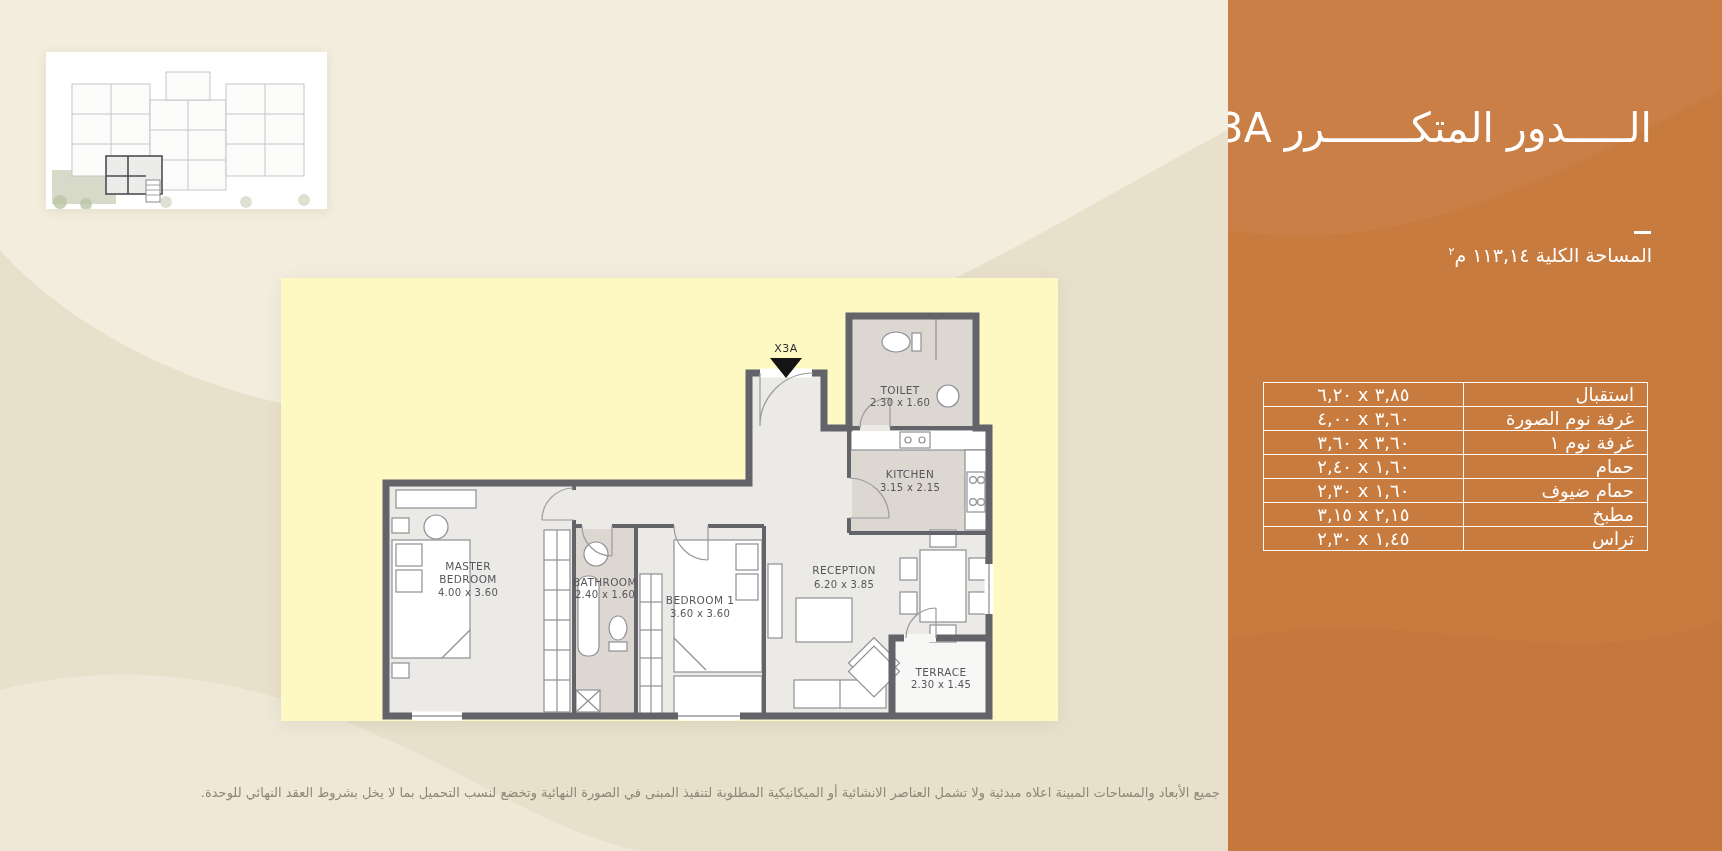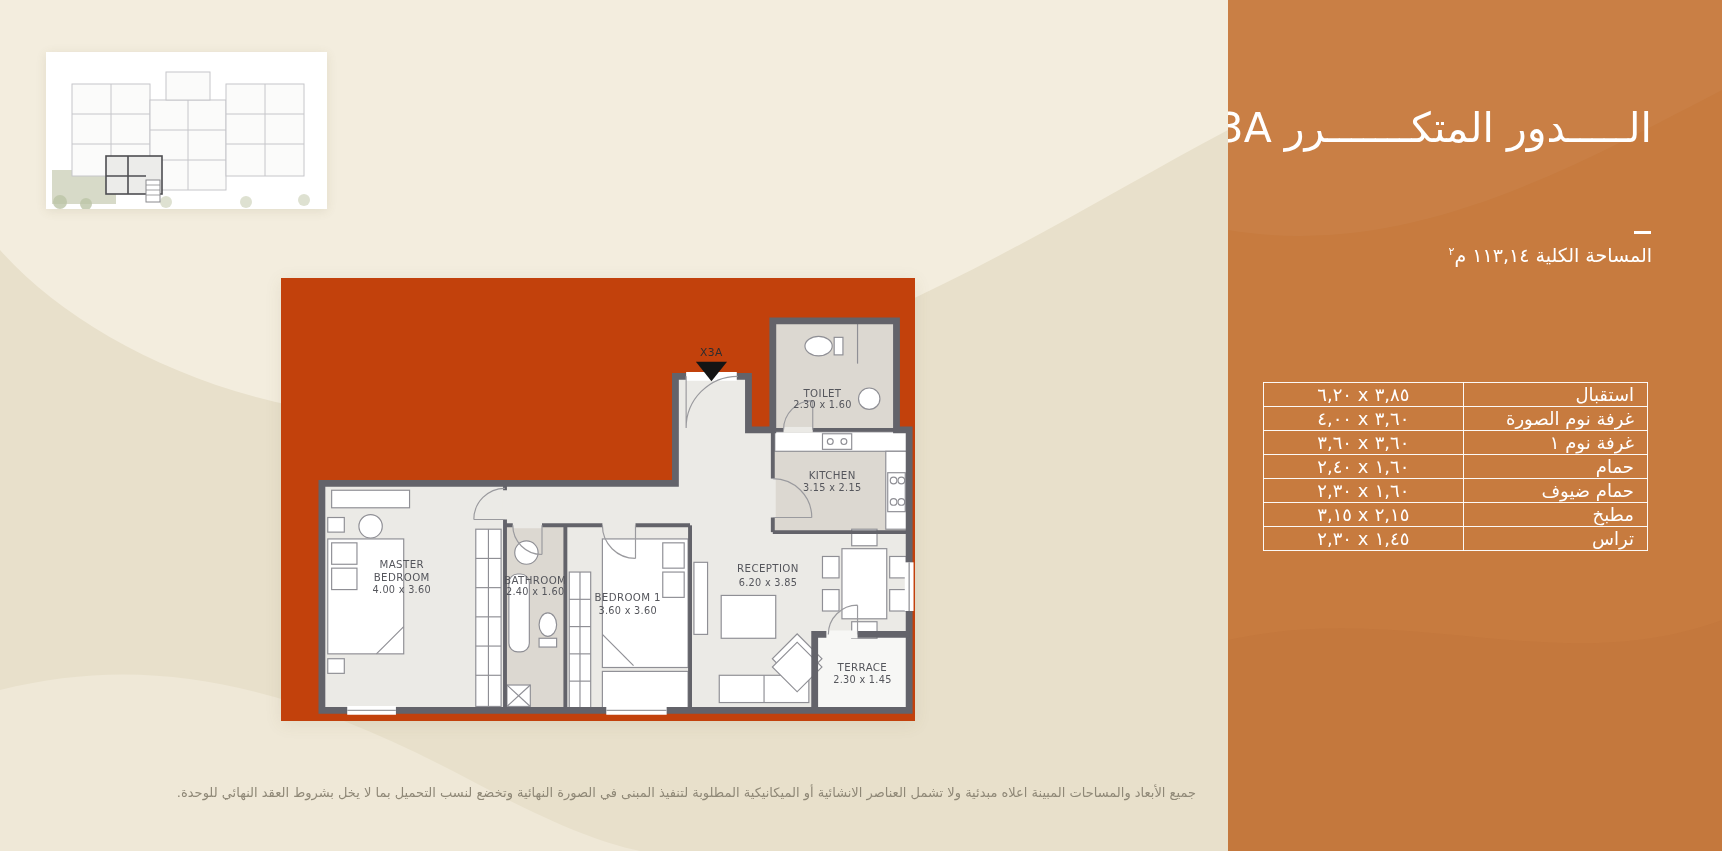--- a/index.html
+++ b/index.html
@@ -14,22 +14,22 @@
 
   
   .keyplan-card {
     position:absolute; left:46px; top:52px; width:281px; height:157px;
     background:#ffffff; box-shadow:0 2px 10px rgba(110,95,60,.12);
   }
   .keyplan-card svg { display:block; width:100%; height:100%; }
 
   
   .plan-card {
-    position:absolute; left:281px; top:278px; width:634px; height:443px;
-    background:#c2410c; box-shadow:0 3px 16px rgba(110,95,60,.10);
+    position:absolute; left:281px; top:278px; width:777px; height:443px;
+    background:#fef9c3; box-shadow:0 3px 16px rgba(110,95,60,.10);
   }
   .plan-card svg { display:block; width:100%; height:100%; }
   .room-label { font-family:"DejaVu Sans", sans-serif; fill:#55565c; font-size:10.5px; letter-spacing:.4px; }
   .room-dims  { font-family:"DejaVu Sans", sans-serif; fill:#55565c; font-size:10px;  letter-spacing:.3px; }
   .entry-label{ font-family:"DejaVu Sans", sans-serif; fill:#2d2d30; font-size:11px; letter-spacing:.5px; }
 
   
   .sidebar {
     position:absolute; left:1228px; top:0; width:494px; height:851px;
     background:#c77b3f; color:#ffffff; overflow:hidden;
@@ -53,21 +53,21 @@
   }
   .dims-table td {
     border:1px solid rgba(255,255,255,.95);
     height:24px; font-size:18px; color:#ffffff; vertical-align:middle;
   }
   .dims-table td.room-name { width:48%; text-align:right; padding-right:13px;padding-left:24px; }
   .dims-table td.room-dims { width:52%; text-align:center; direction:ltr; }
 
   
   .disclaimer {
-    position:absolute; top:785px; right:526px; direction:rtl;
+    position:absolute; top:785px; right:502px; direction:rtl;
     font-size:13px; color:#8f8877; white-space:nowrap; letter-spacing:0;
   }
 </style>
 </head>
 <body>
 
 <svg class="bg-waves" viewBox="0 0 1722 851" preserveAspectRatio="none" aria-hidden="true">
   <rect x="0" y="0" width="1722" height="851" fill="#e8e0cb"></rect>
   <path d="M0,0 H1228 V130 C1020,240 760,420 430,420 C240,420 80,340 0,250 Z" fill="#f3edde"></path>
   <path d="M0,851 V690 C160,650 300,690 470,780 C540,817 590,840 640,851 Z" fill="#efe8d7"></path>

